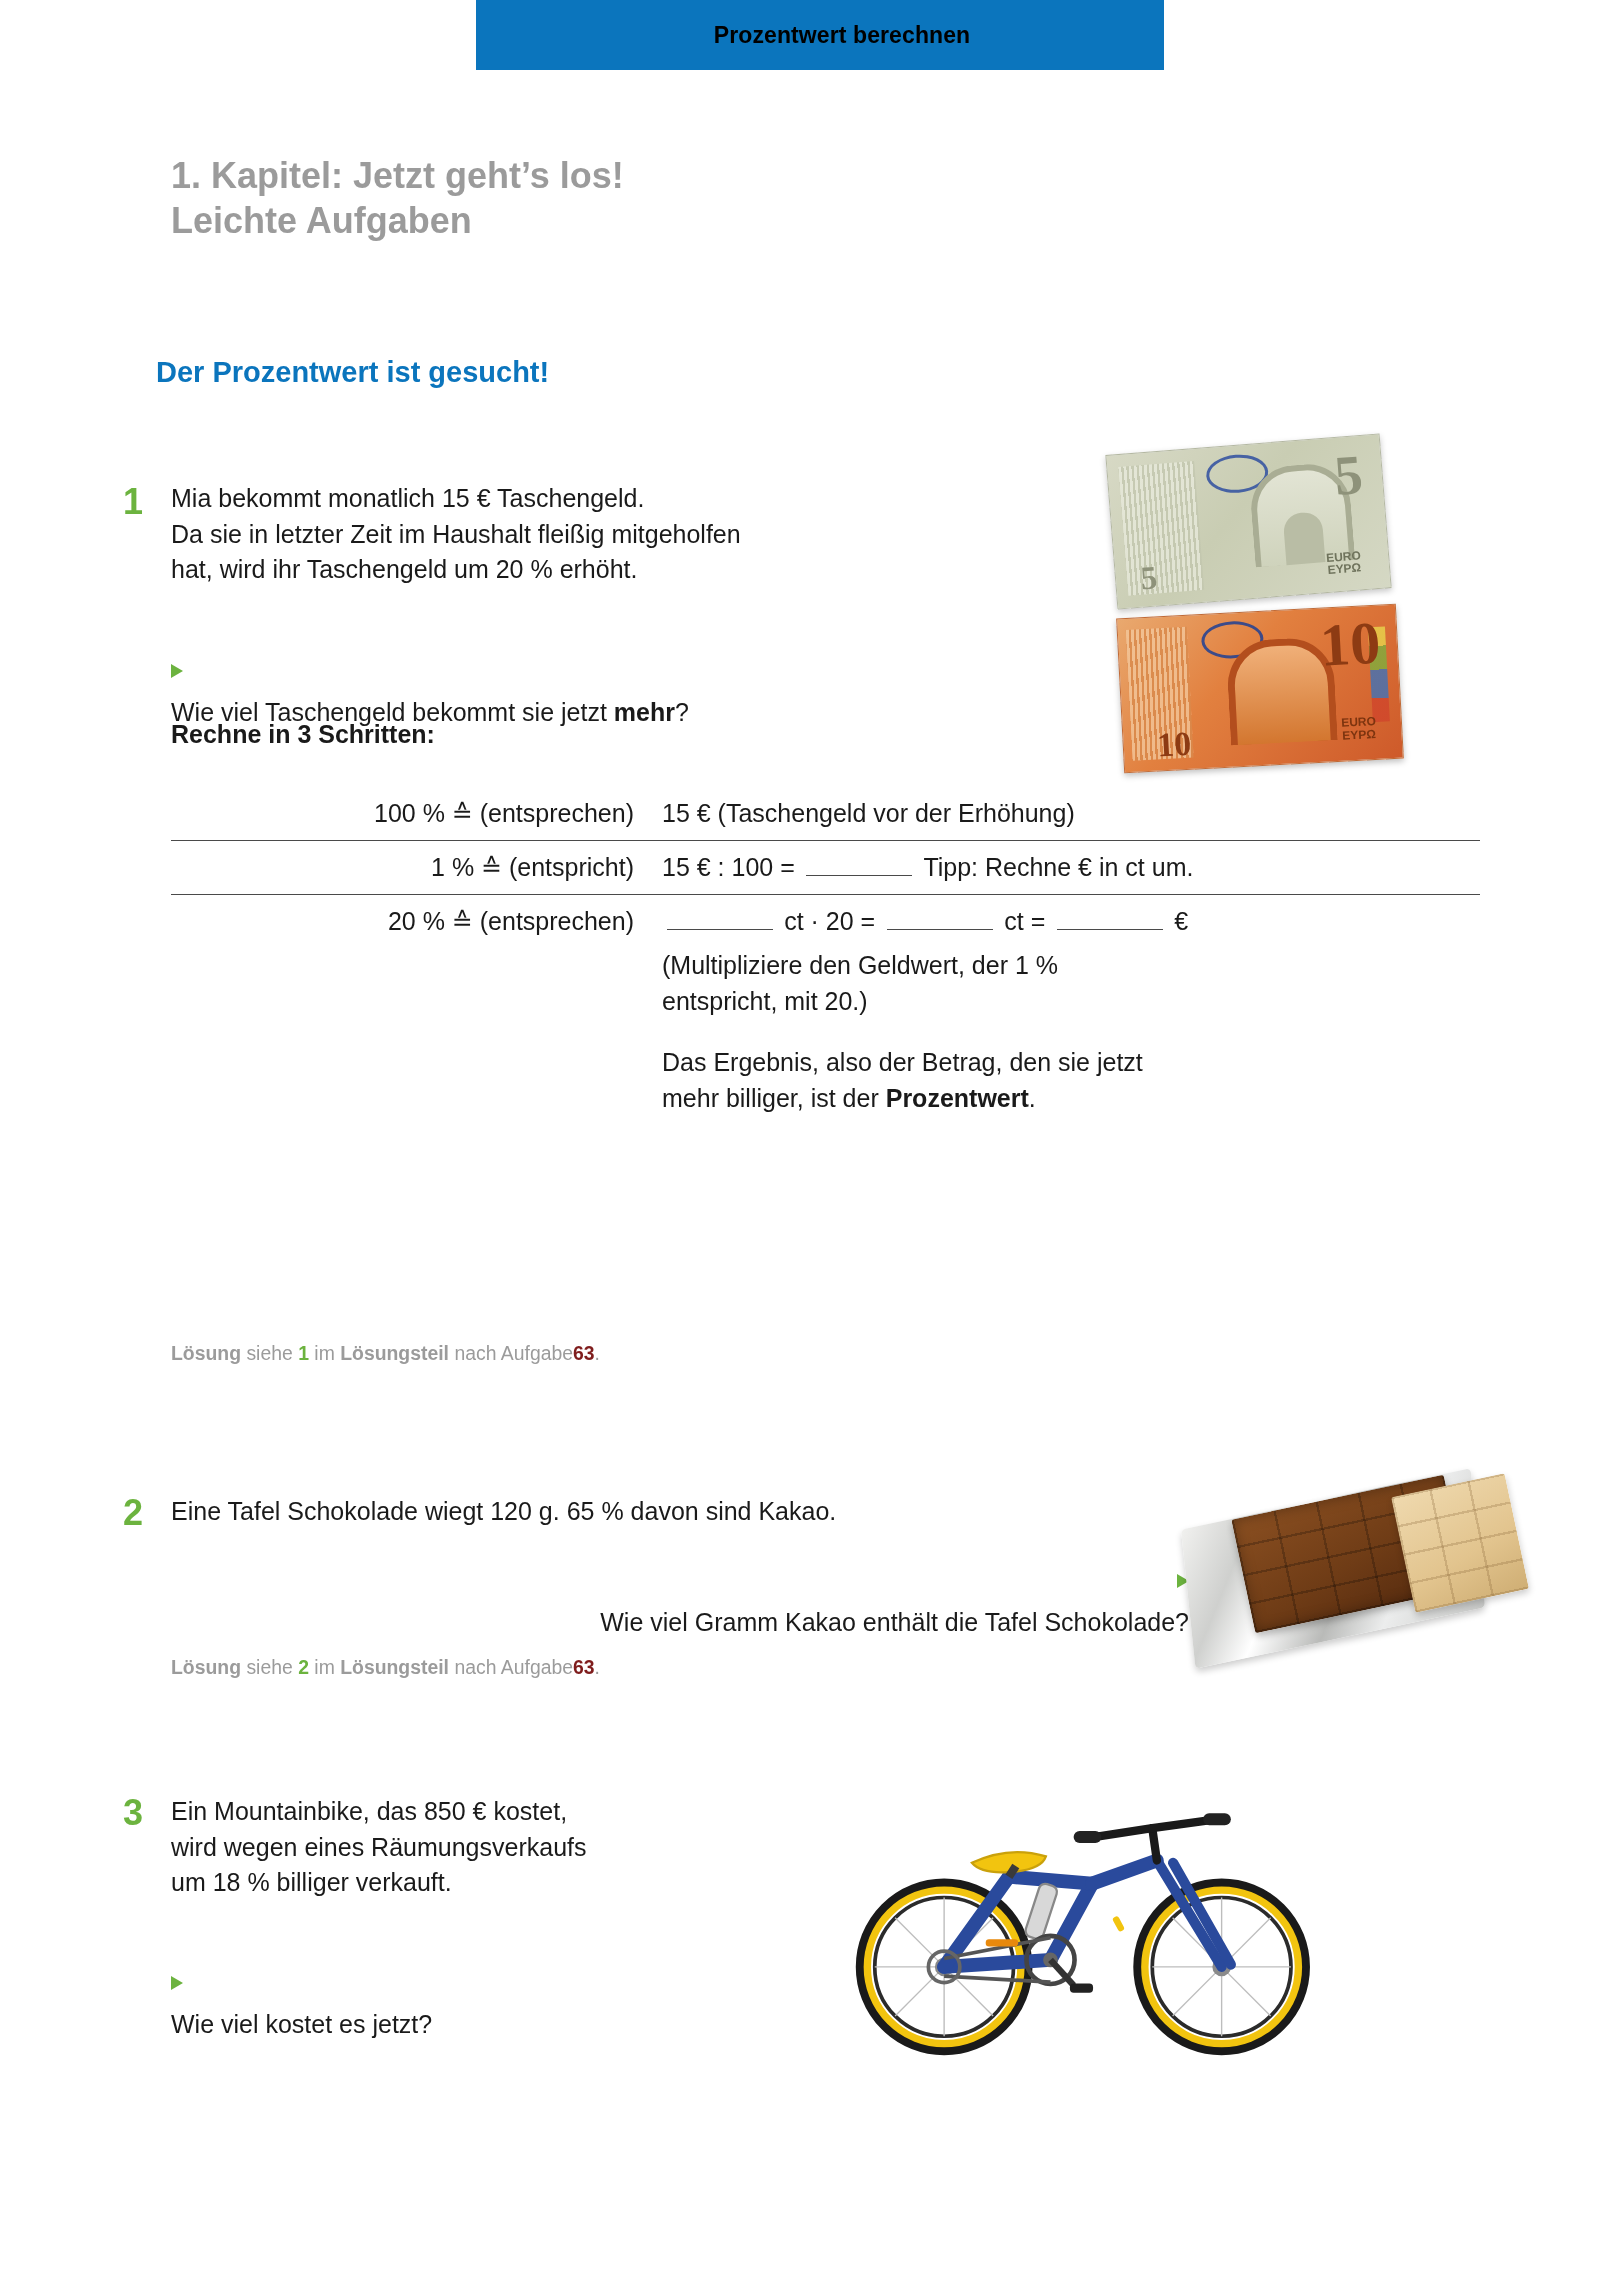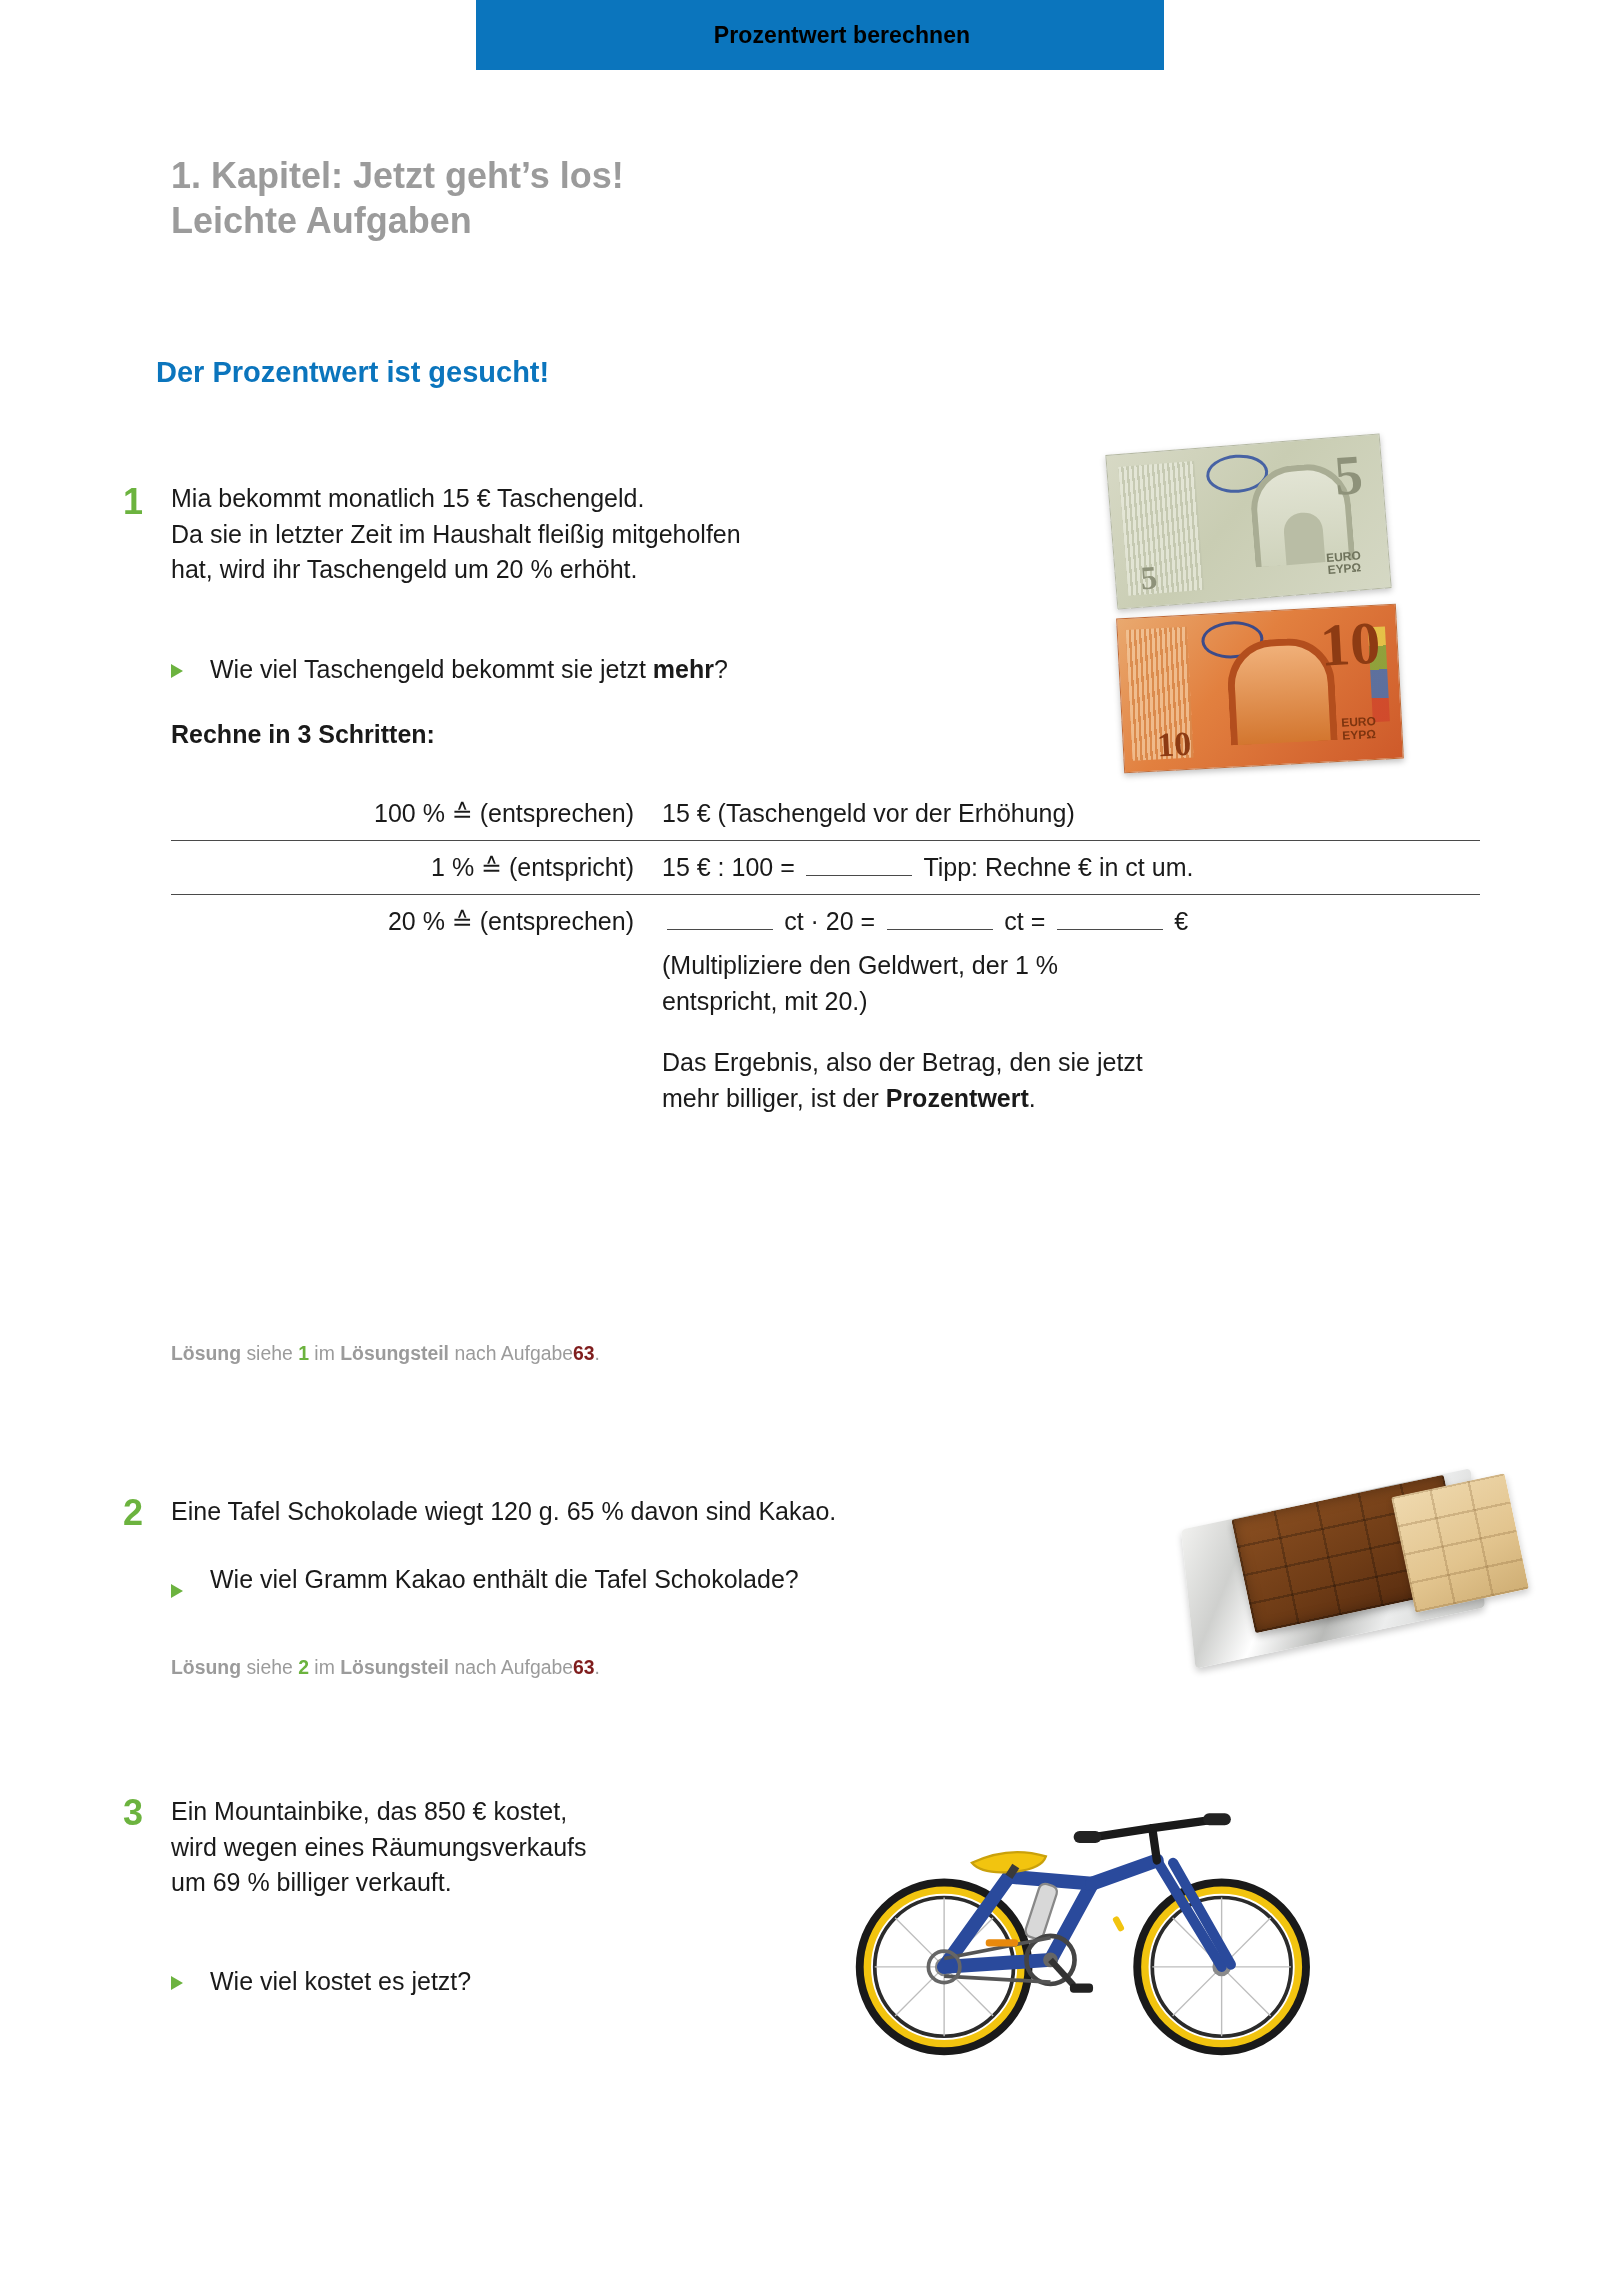--- a/index.html
+++ b/index.html
@@ -78,21 +78,22 @@
     line-height: 1.42;
     color: #1a1a1a;
   }
   .arrow-line {
     position: absolute;
     font-size: 25px;
     line-height: 1.42;
     color: #1a1a1a;
     display: flex;
     align-items: flex-start;
-    gap: 27px;
+    gap: 17px;
+    flex-direction: column;
   }
   .tri {
     display: inline-block;
     width: 0; height: 0;
     border-left: 12px solid #6cb33f;
     border-top: 7.4px solid transparent;
     border-bottom: 7.4px solid transparent;
     margin-top: 12px;
     flex: 0 0 auto;
   }
@@ -424,21 +425,21 @@
       <div class="bar"></div>
       <div class="white"></div>
     </div>
   </div>
 
   <div class="ex-num" style="left:123px; top:1795px;">3</div>
 
   <div class="ex-body" style="left:171px; top:1794px; width:671px;">
     <div>Ein Mountainbike, das 850 € kostet,</div>
     <div>wird wegen eines Räumungsverkaufs</div>
-    <div>um 69 % billiger verkauft.</div>
+    <div>um 18 % billiger verkauft.</div>
   </div>
 
   <div class="arrow-line" style="left:171px; top:1964px; width:740px;">
     <span class="tri"></span>
     <span>Wie viel kostet es jetzt?</span>
   </div>
 
   <div class="img-wrap" style="left:833px; top:1768px;">
     <div class="bike">
       <svg width="509" height="296" viewBox="0 0 1100 640">

